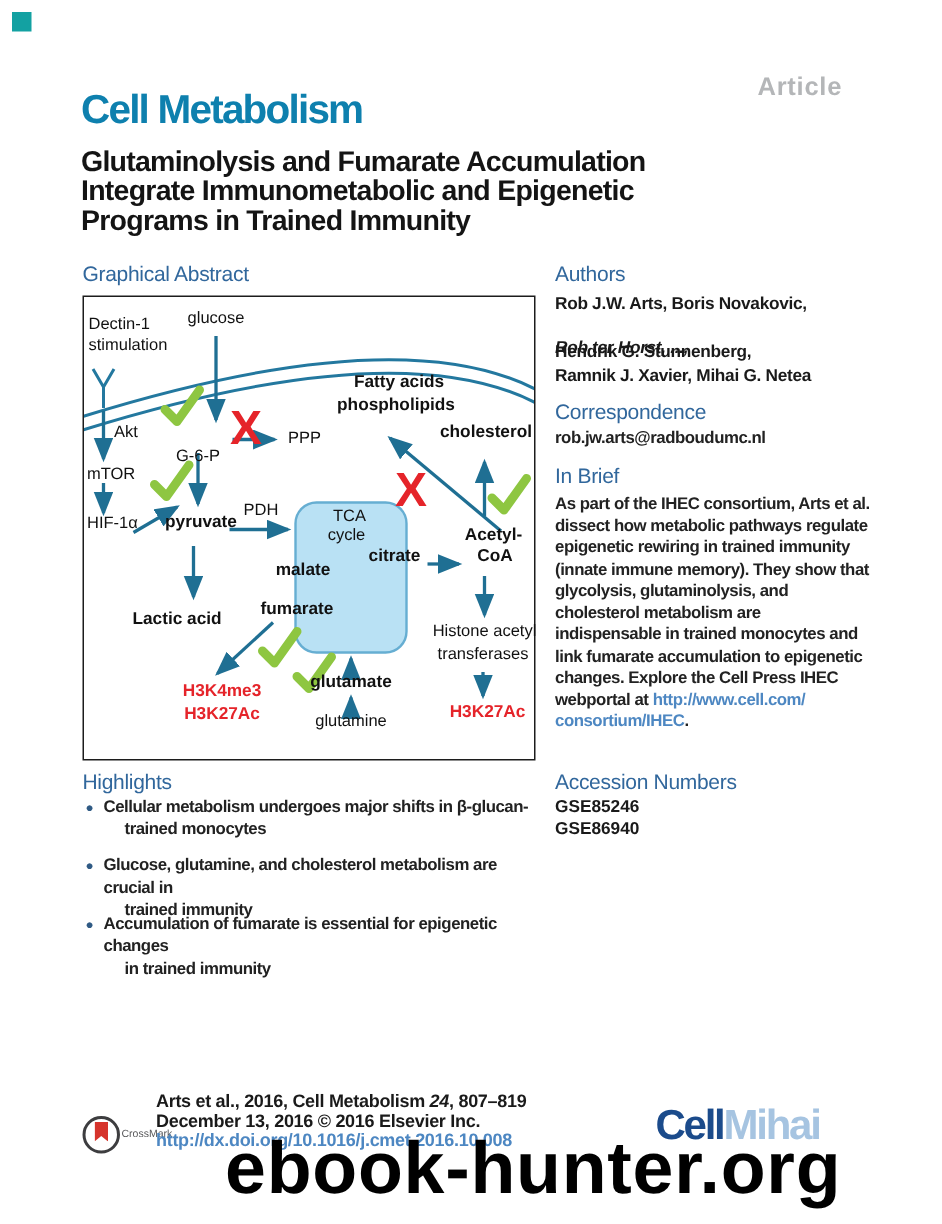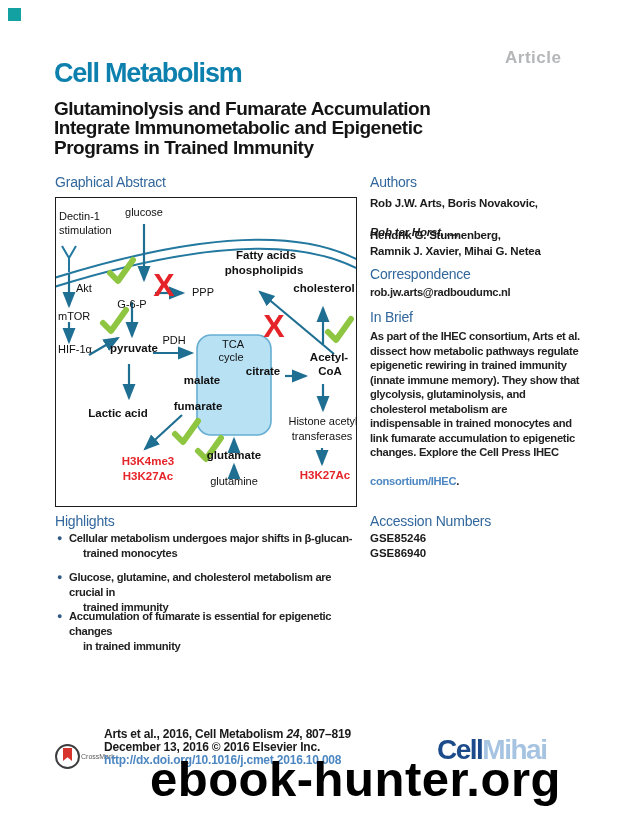--- a/index.html
+++ b/index.html
@@ -144,20 +144,21 @@
   <div class="abs h-blue" style="left:370px;top:309px;">In Brief</div>
   <div class="abs body-line" style="top:329px;">As part of the IHEC consortium, Arts et al.</div>
   <div class="abs body-line" style="top:343.5px;">dissect how metabolic pathways regulate</div>
   <div class="abs body-line" style="top:358px;">epigenetic rewiring in trained immunity</div>
   <div class="abs body-line" style="top:372.5px;">(innate immune memory). They show that</div>
   <div class="abs body-line" style="top:387px;">glycolysis, glutaminolysis, and</div>
   <div class="abs body-line" style="top:401.5px;">cholesterol metabolism are</div>
   <div class="abs body-line" style="top:416px;">indispensable in trained monocytes and</div>
   <div class="abs body-line" style="top:430.5px;">link fumarate accumulation to epigenetic</div>
   <div class="abs body-line" style="top:445px;">changes. Explore the Cell Press IHEC</div>
+  <div class="abs body-line" style="top:459.5px;"><span>webportal at </span><a class="lnk" href="#">http://www.cell.com/</a></div>
   <div class="abs body-line" style="top:474px;"><a class="lnk" href="#">consortium/IHEC</a><span>.</span></div>
 
   <div class="abs h-blue" style="left:55px;top:513px;">Highlights</div>
   <div class="hl-item" style="top:531px;">
     <span class="hl-bullet">●</span>
     <div class="hl-text">
       <div>Cellular metabolism undergoes major shifts in β-glucan-</div>
       <div class="hl-l2">trained monocytes</div>
     </div>
   </div>

